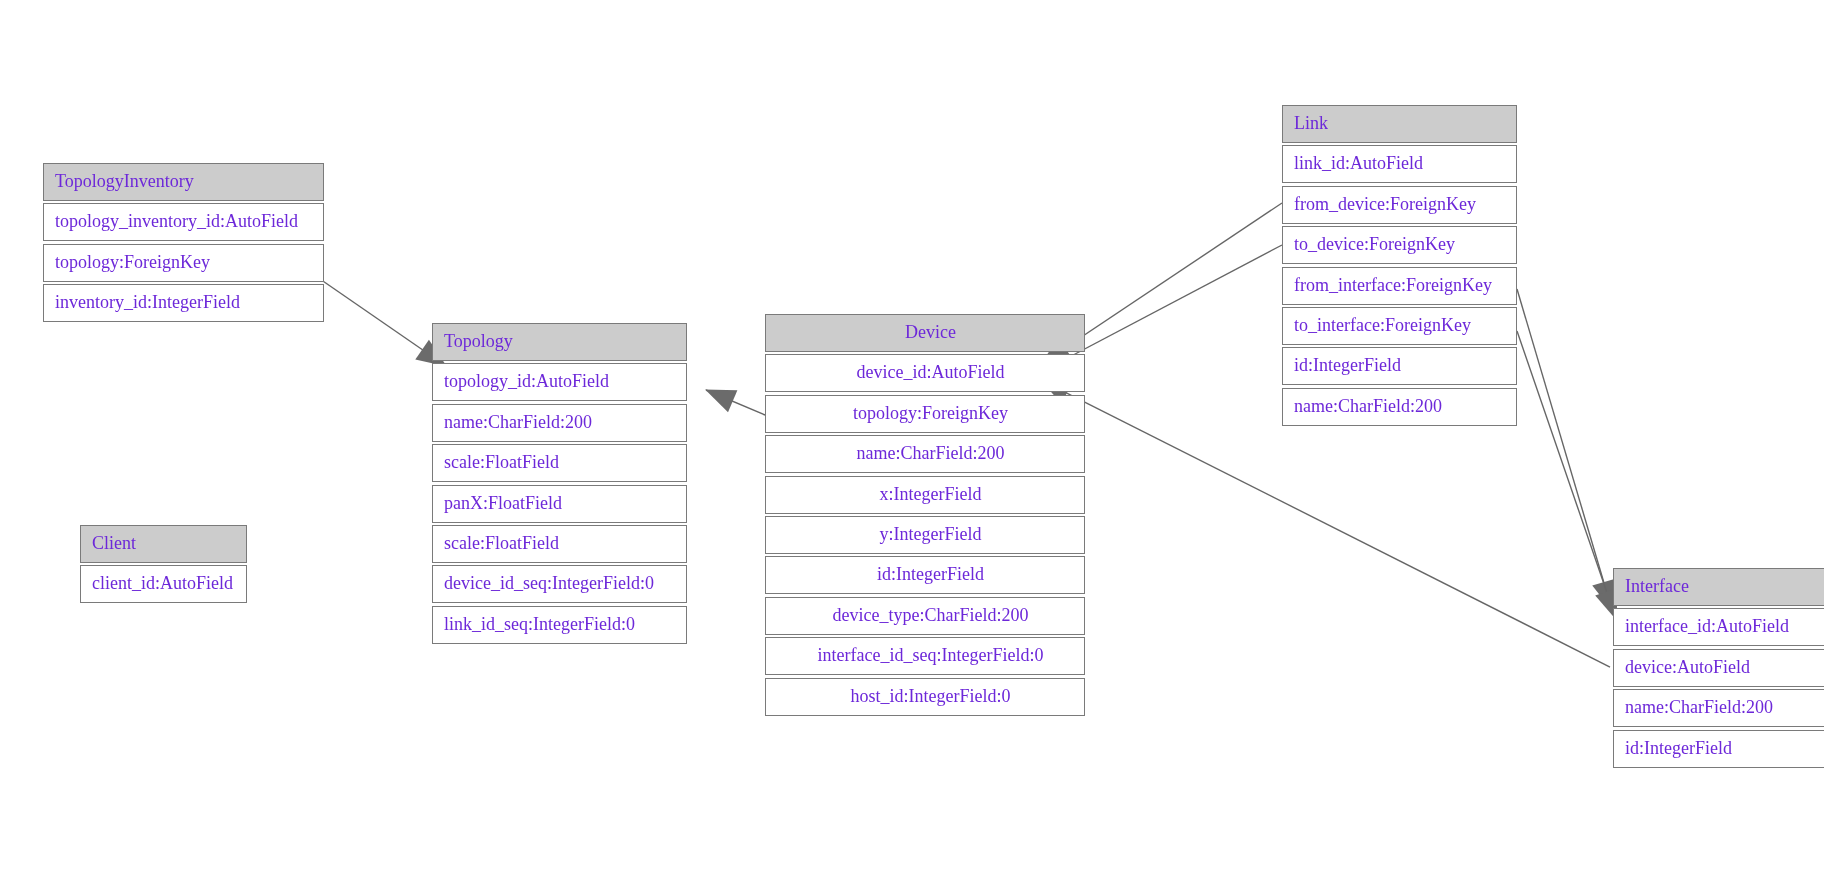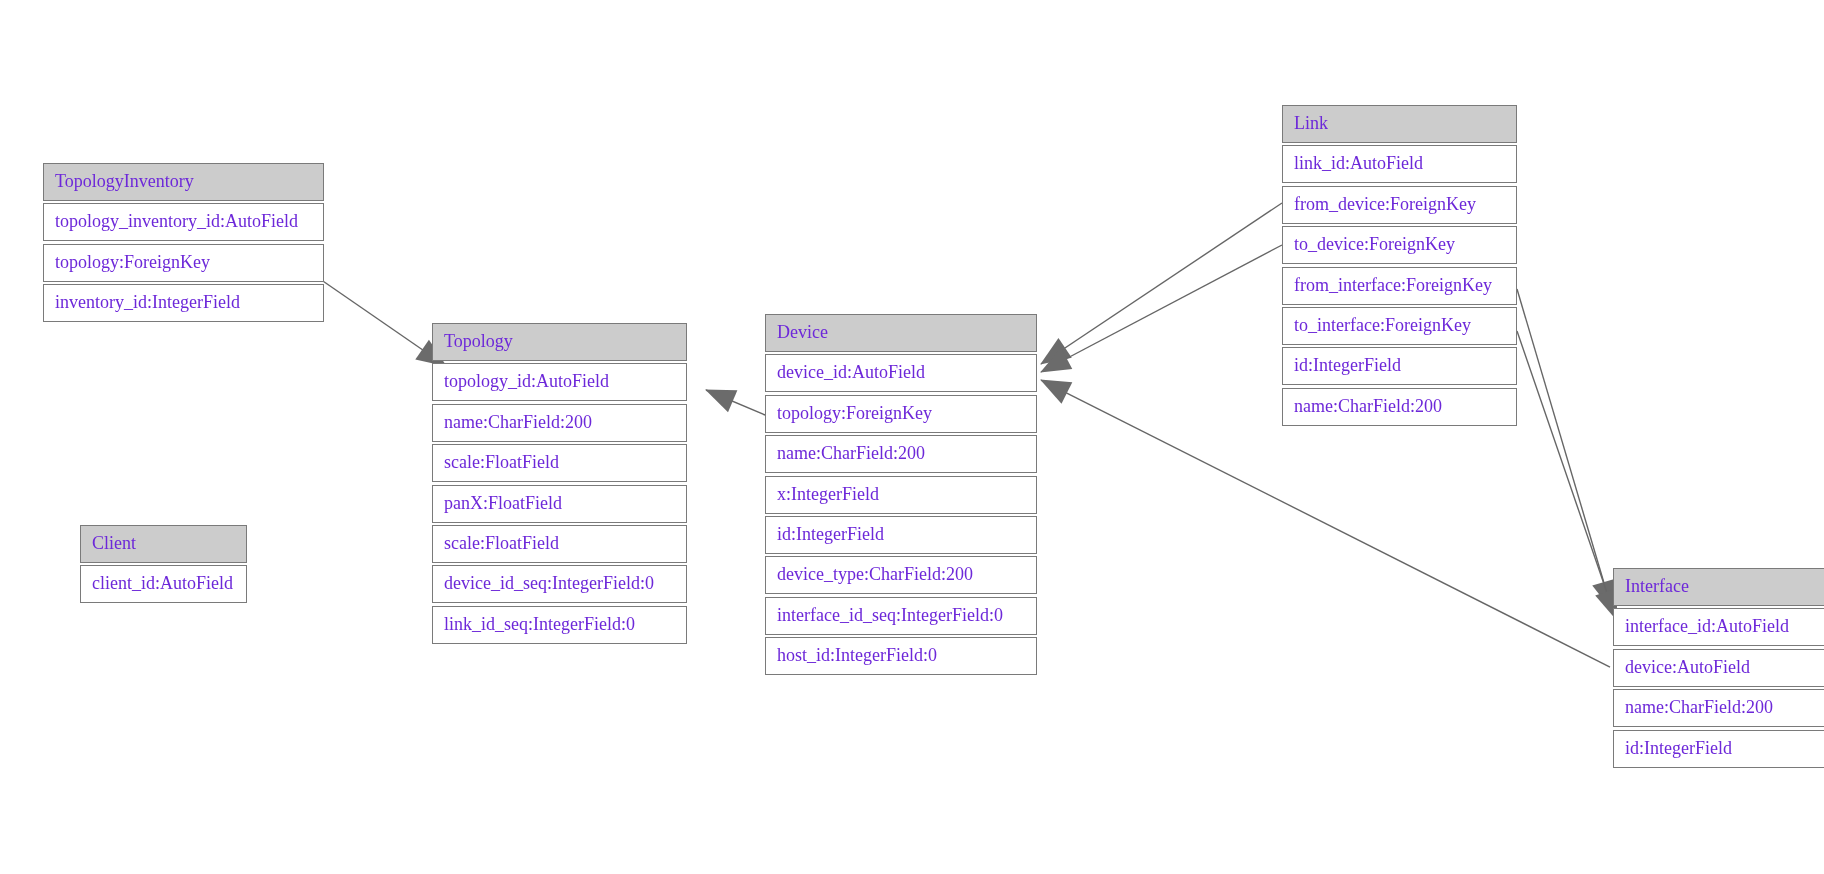--- a/index.html
+++ b/index.html
@@ -73,26 +73,27 @@
       <div class="cell">scale:FloatField</div>
       <div class="cell">panX:FloatField</div>
       <div class="cell">scale:FloatField</div>
       <div class="cell">device_id_seq:IntegerField:0</div>
       <div class="cell">link_id_seq:IntegerField:0</div>
     </div>
     <div class="entity" style="left: 80px; top: 525px; width: 167px;">
       <div class="cell header">Client</div>
       <div class="cell">client_id:AutoField</div>
     </div>
-    <div class="entity" style="left: 765px; top: 314px; width: 272px;">
+    <div class="entity" style="left: 765px; top: 314px; width: 320px; text-align: center;">
       <div class="cell header">Device</div>
       <div class="cell">device_id:AutoField</div>
       <div class="cell">topology:ForeignKey</div>
       <div class="cell">name:CharField:200</div>
       <div class="cell">x:IntegerField</div>
+      <div class="cell">y:IntegerField</div>
       <div class="cell">id:IntegerField</div>
       <div class="cell">device_type:CharField:200</div>
       <div class="cell">interface_id_seq:IntegerField:0</div>
       <div class="cell">host_id:IntegerField:0</div>
     </div>
     <div class="entity" style="left: 1282px; top: 105px; width: 235px;">
       <div class="cell header">Link</div>
       <div class="cell">link_id:AutoField</div>
       <div class="cell">from_device:ForeignKey</div>
       <div class="cell">to_device:ForeignKey</div>

